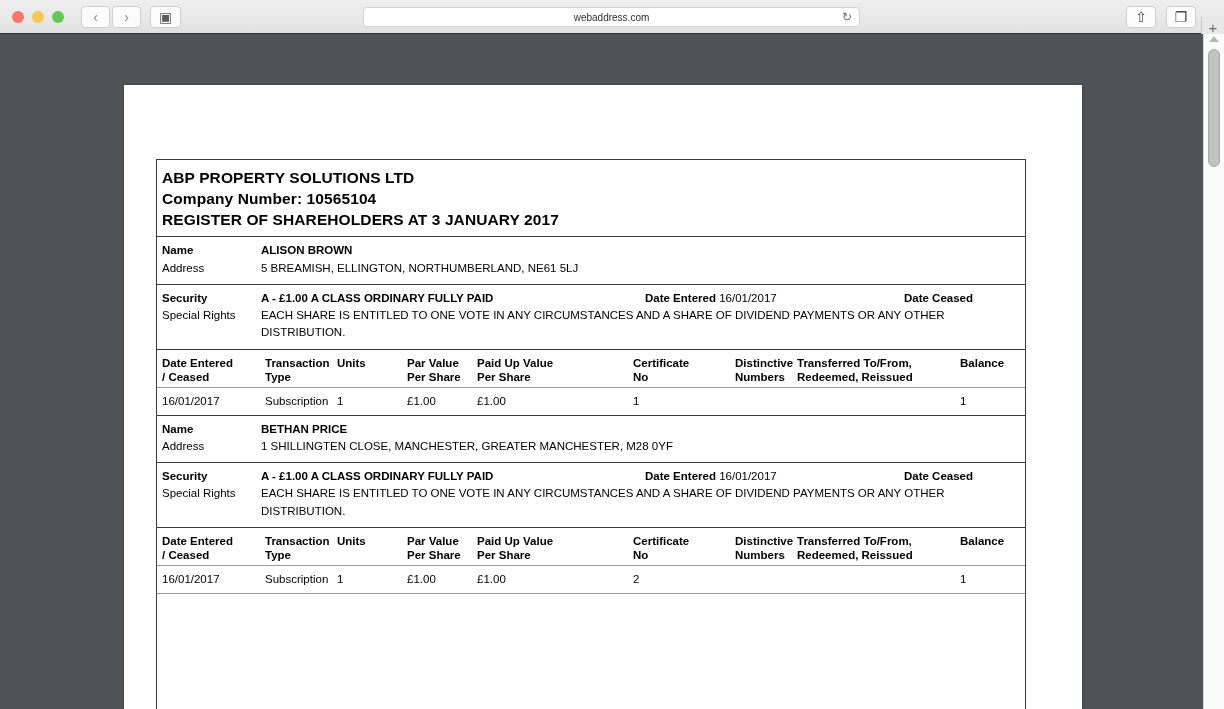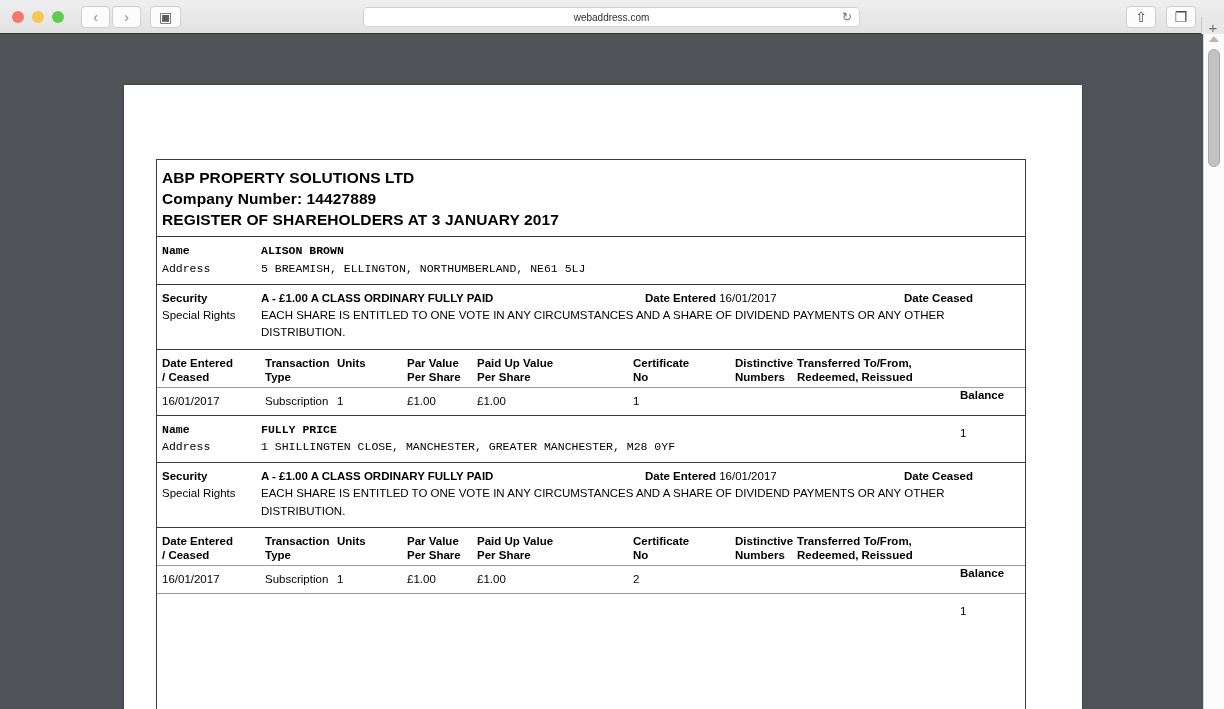--- a/index.html
+++ b/index.html
@@ -78,21 +78,21 @@
     border:1px solid #3b3b3b; border-bottom:none;
     font-size:11.5px; color:#000;
   }
   .sep{ border-top:1px solid #3b3b3b; }
   .sep-thin{ border-top:1px solid #9a9a9a; }
 
   
   .title-block{ padding:7px 5px 6px 5px; }
   .title-block div{ font-weight:bold; font-size:15.5px; line-height:1.36; letter-spacing:.1px; }
   .label-col{ width:104px; flex:none; padding-left:5px; }
-  .namerow{ padding:5px 0 6px 0;font-family:Liberation Mono, monospace; }
+  .namerow{ padding:5px 0 6px 0; }
   .namerow .lbl{ font-weight:bold; }
   .namerow .val-name{ font-weight:bold; }
   .namerow .line{ display:flex; line-height:1.55; }
 
   
   .secblock{ padding:5px 0 7px 0; }
   .secblock .line{ display:flex; line-height:1.5; }
   .secblock .lbl{ font-weight:bold; }
   .secblock .lbl-light{ font-weight:normal; }
   .sec-title{ font-weight:bold; flex:1; }
@@ -108,21 +108,21 @@
   .txn-head .c, .txn-row .c{ position:absolute; top:6px; line-height:1.25; }
   .txn-head .c{ font-weight:bold; }
   .c-date{ left:5px; }
   .c-type{ left:108px; }
   .c-units{ left:180px; }
   .c-par{ left:250px; }
   .c-paid{ left:320px; }
   .c-cert{ left:476px; }
   .c-dist{ left:578px; }
   .c-trans{ left:640px; }
-  .c-bal{ left:803px;margin-top:32px; }
+  .c-bal{ left:803px; }
 
   .filler{ height:172px; }
 </style>
 </head>
 <body>
 
 <div class="browser-toolbar">
   <div class="traffic-lights">
     <div class="light red"></div>
     <div class="light yellow"></div>
@@ -146,21 +146,21 @@
   <div class="newtab-btn">+</div>
 </div>
 
 <div class="viewer">
 
   <div class="page">
     <div class="doc-table">
 
       <div class="title-block">
         <div>ABP PROPERTY SOLUTIONS LTD</div>
-        <div>Company Number: 14427889</div>
+        <div>Company Number: 10565104</div>
         <div>REGISTER OF SHAREHOLDERS AT 3 JANUARY 2017</div>
       </div>
 
       <div class="namerow sep">
         <div class="line">
           <div class="label-col lbl">Name</div>
           <div class="val-name">ALISON BROWN</div>
         </div>
         <div class="line">
           <div class="label-col">Address</div>
@@ -231,21 +231,21 @@
         <div class="c c-paid">£1.00</div>
         <div class="c c-cert">1</div>
         <div class="c c-dist"></div>
         <div class="c c-trans"></div>
         <div class="c c-bal">1</div>
       </div>
 
       <div class="namerow sep">
         <div class="line">
           <div class="label-col lbl">Name</div>
-          <div class="val-name">FULLY PRICE</div>
+          <div class="val-name">BETHAN PRICE</div>
         </div>
         <div class="line">
           <div class="label-col">Address</div>
           <div>1 SHILLINGTEN CLOSE, MANCHESTER, GREATER MANCHESTER, M28 0YF</div>
         </div>
       </div>
 
       <div class="secblock sep">
         <div class="line sec-line1">
           <div class="label-col lbl">Security</div>

